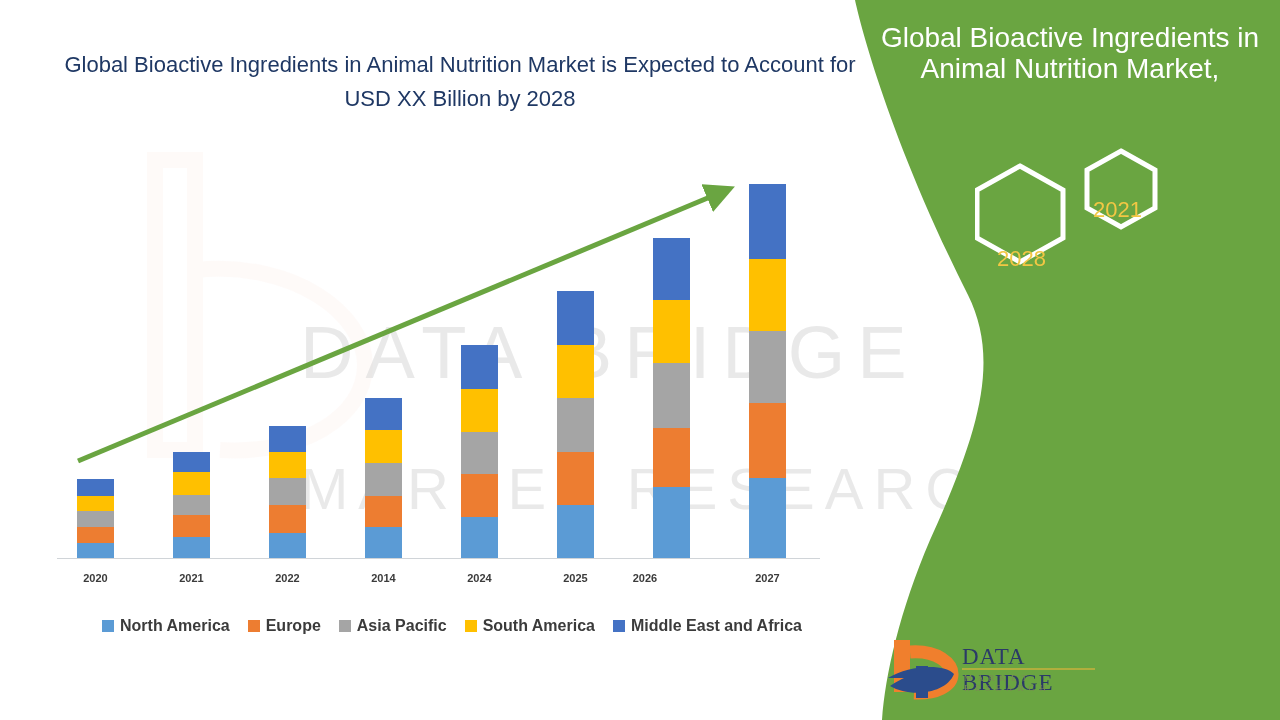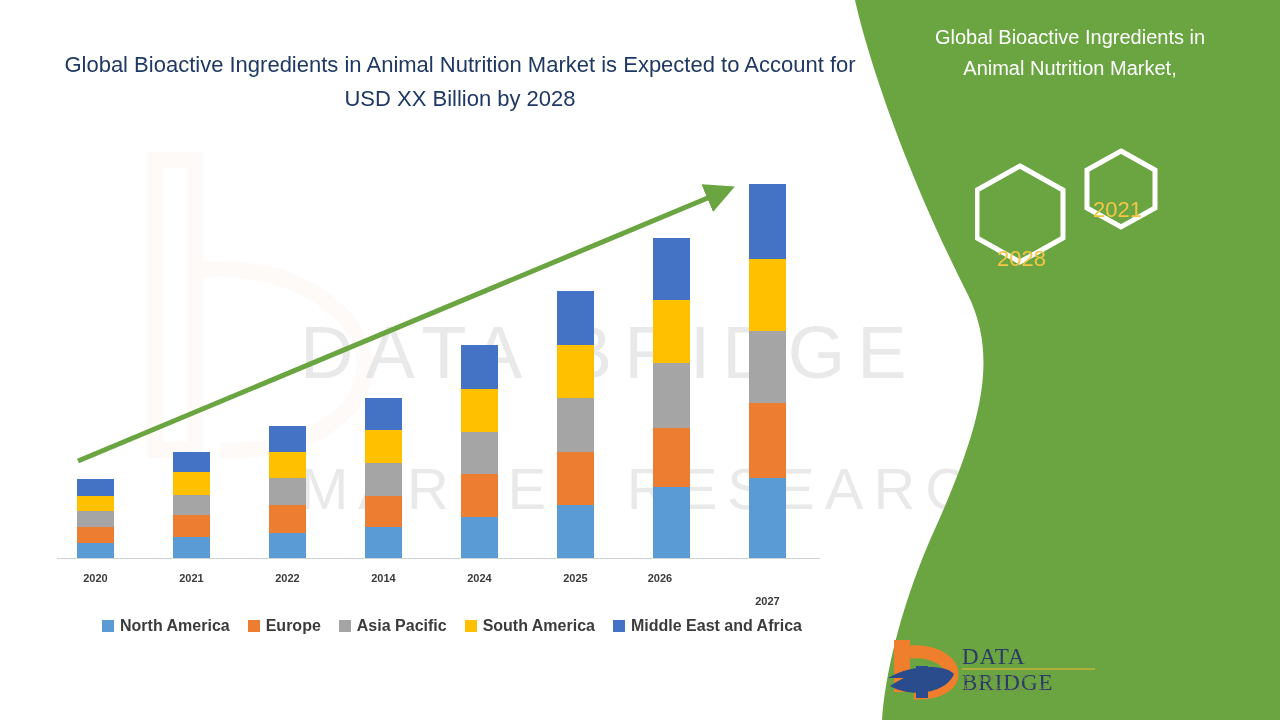--- a/index.html
+++ b/index.html
@@ -57,21 +57,21 @@
   .legend-item{display:flex;align-items:center;gap:6px;}
   .legend-swatch{width:12px;height:12px;display:inline-block;}
   .legend-label{font-size:16px;font-weight:bold;color:#3b3b3b;white-space:nowrap;}
 
   
   #right-panel{position:absolute;left:820px;top:0;width:460px;height:720px;}
   #green-shape{position:absolute;left:0;top:0;width:460px;height:720px;}
 
   #right-title{
     position:absolute;left:880px;top:22px;width:380px;
-    color:#ffffff;font-size:20px;line-height:31px;text-align:center;
+    color:#ffffff;font-size:28px;line-height:31px;text-align:center;
   }
   .hex-wrap{position:absolute;left:975px;top:148px;width:215px;height:125px;}
   .hex-num{
     position:absolute;color:#F2C744;font-size:22px;
     font-family:"Liberation Sans", sans-serif;
   }
   #hex-2028-num{left:22px;top:98px;}
   #hex-2021-num{left:118px;top:49px;}
 
   #brand-name{
@@ -166,22 +166,22 @@
             <div class="seg" style="height: 80px; background: rgb(91, 155, 213);"></div>
           </div>
         </div>
       <div id="xlabels">
           <div class="x-label" style="left: 47.5px;">2020</div>
           <div class="x-label" style="left: 143.5px;">2021</div>
           <div class="x-label" style="left: 239.5px;">2022</div>
           <div class="x-label" style="left: 335.5px;">2014</div>
           <div class="x-label" style="left: 431.5px;">2024</div>
           <div class="x-label" style="left: 527.5px;">2025</div>
-          <div class="x-label" style="left: 612px; text-align: center;">2026</div>
-          <div class="x-label" style="left: 719.5px; margin-top: 23px;">2027</div>
+          <div class="x-label" style="left: 597px; text-align: center;">2026</div>
+          <div class="x-label" style="left: 719.5px;">2027</div>
         </div>
     </div>
 
     <svg id="trend-arrow" viewBox="0 0 900 720">
       <defs>
         <marker id="ah" markerWidth="6" markerHeight="6" refX="3.2" refY="3" orient="auto">
           <path d="M0,0 L6,3 L0,6 z" fill="#6AA541"></path>
         </marker>
       </defs>
       <line x1="78" y1="461" x2="722" y2="192" stroke="#6AA541" stroke-width="5" marker-end="url(#ah)"></line>

